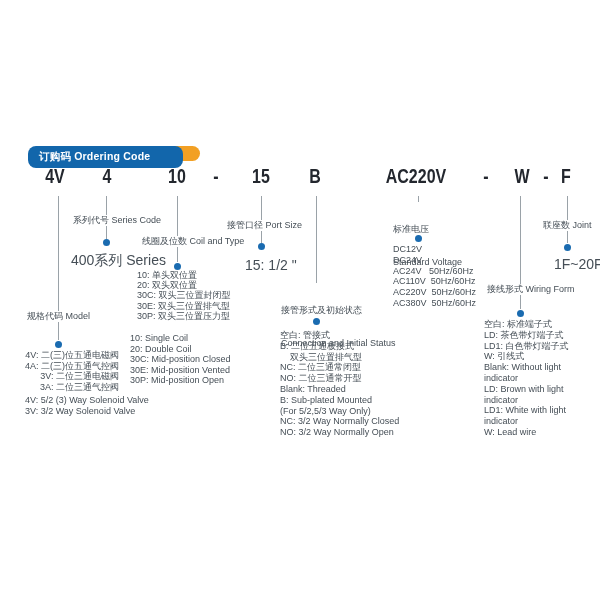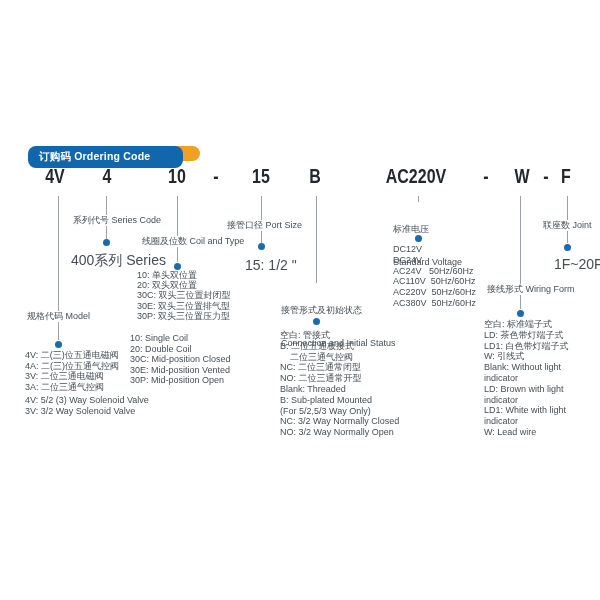--- a/index.html
+++ b/index.html
@@ -81,21 +81,21 @@
   .sub{position:absolute;font-size:14px;color:#454e56;white-space:pre;}
   #sub-series{left:71px; top:252px;}
   #sub-port  {left:245px;top:257px;}
   #sub-joint {left:554px;top:256px;}
 
   
   .list{position:absolute;font-size:9px;color:#454e56;}
   .list .li{white-space:pre;}
   #list-coil-cn {left:137px;top:270px;}  #list-coil-cn .li{line-height:10.2px;}
   #list-coil-en {left:130px;top:333px;}  #list-coil-en .li{line-height:10.6px;}
-  #list-model-cn{left:25px; top:350px;}  #list-model-cn .li{line-height:10.7px;}
+  #list-model-cn{left:25px; top:350px;text-align:right;}  #list-model-cn .li{line-height:10.7px;}
   #list-model-en{left:25px; top:395px;}  #list-model-en .li{line-height:10.8px;}
   #list-conn    {left:280px;top:330px;}  #list-conn .li{line-height:10.8px;}
   #list-voltage {left:393px;top:244px;}  #list-voltage .li{line-height:10.8px;}
   #list-wiring  {left:484px;top:319px;}  #list-wiring .li{line-height:10.8px;}
 </style>
 </head>
 <body>
 
 <div class="page">
 
@@ -173,21 +173,21 @@
       <div class="li">3V: 二位三通电磁阀</div>
       <div class="li">3A: 二位三通气控阀</div>
     </div>
   <div class="list" id="list-model-en">
       <div class="li">4V: 5/2 (3) Way Solenoid Valve</div>
       <div class="li">3V: 3/2 Way Solenoid Valve</div>
     </div>
   <div class="list" id="list-conn">
       <div class="li">空白: 管接式</div>
       <div class="li">B: 二位五通板接式</div>
-      <div class="li">    二位三通气控阀</div>
+      <div class="li">    双头三位置排气型</div>
       <div class="li">NC: 二位三通常闭型</div>
       <div class="li">NO: 二位三通常开型</div>
       <div class="li">Blank: Threaded</div>
       <div class="li">B: Sub-plated Mounted</div>
       <div class="li">(For 5/2,5/3 Way Only)</div>
       <div class="li">NC: 3/2 Way Normally Closed</div>
       <div class="li">NO: 3/2 Way Normally Open</div>
     </div>
   <div class="list" id="list-voltage">
       <div class="li">DC12V</div>

